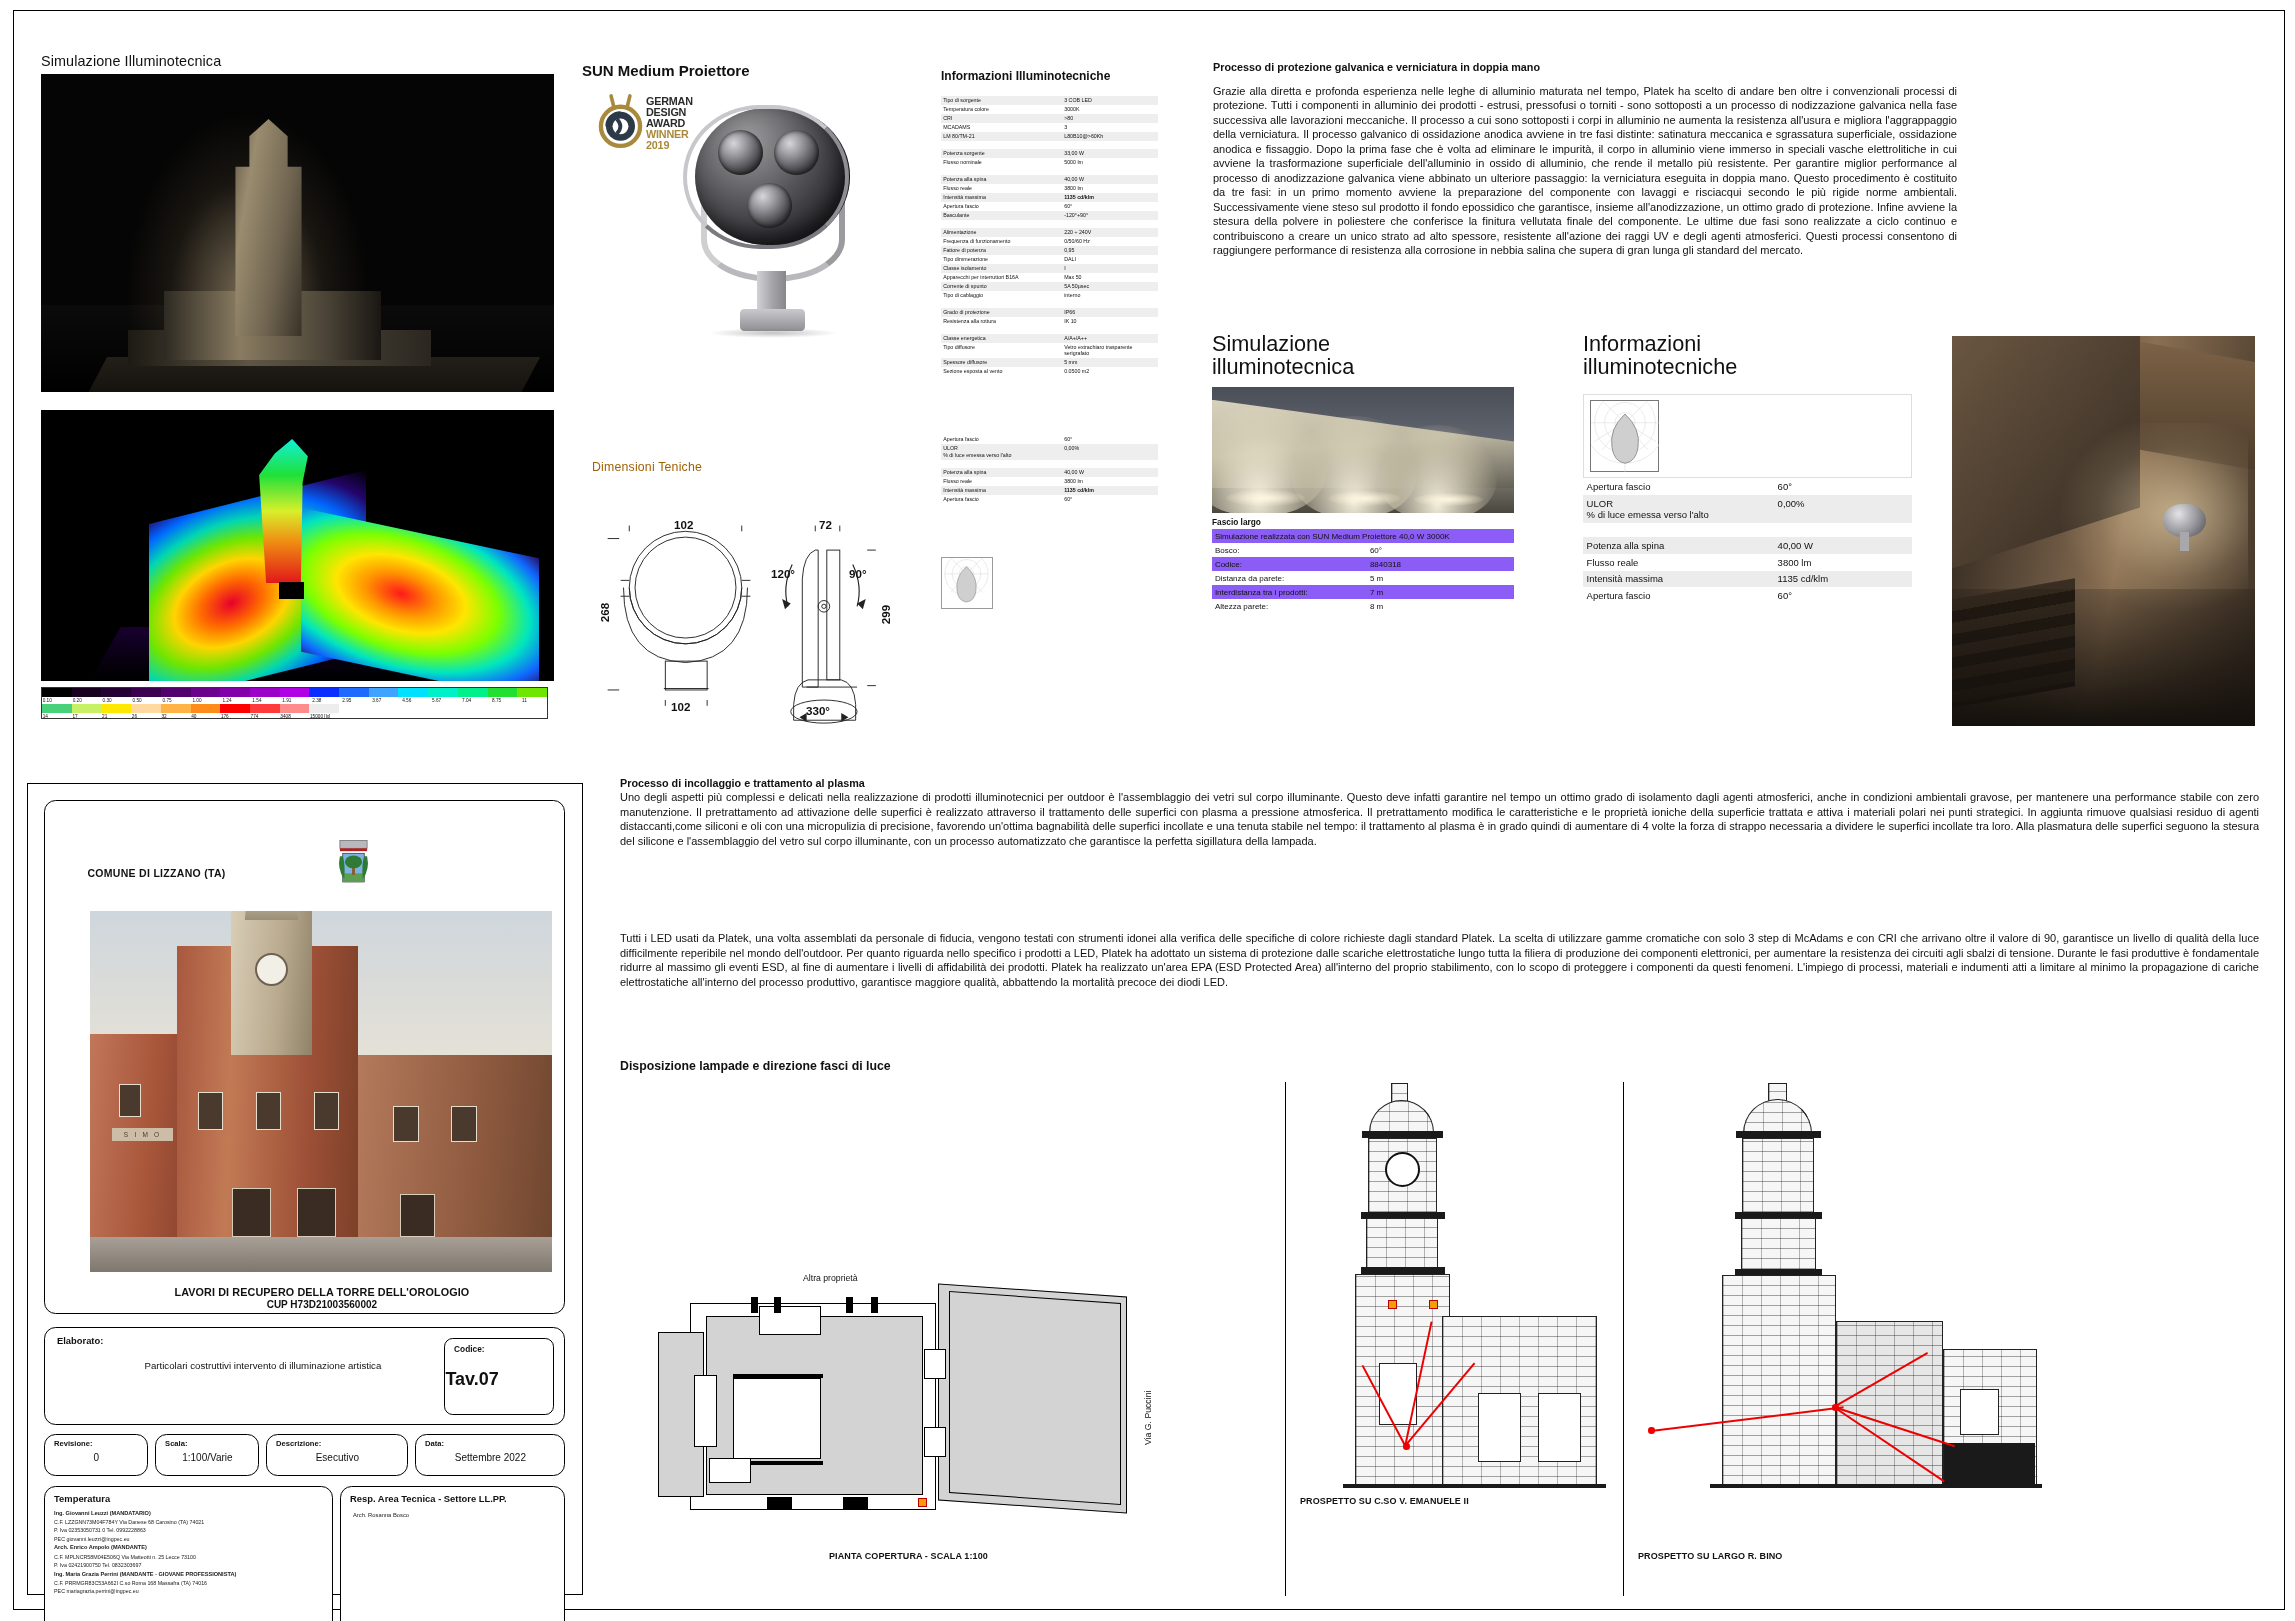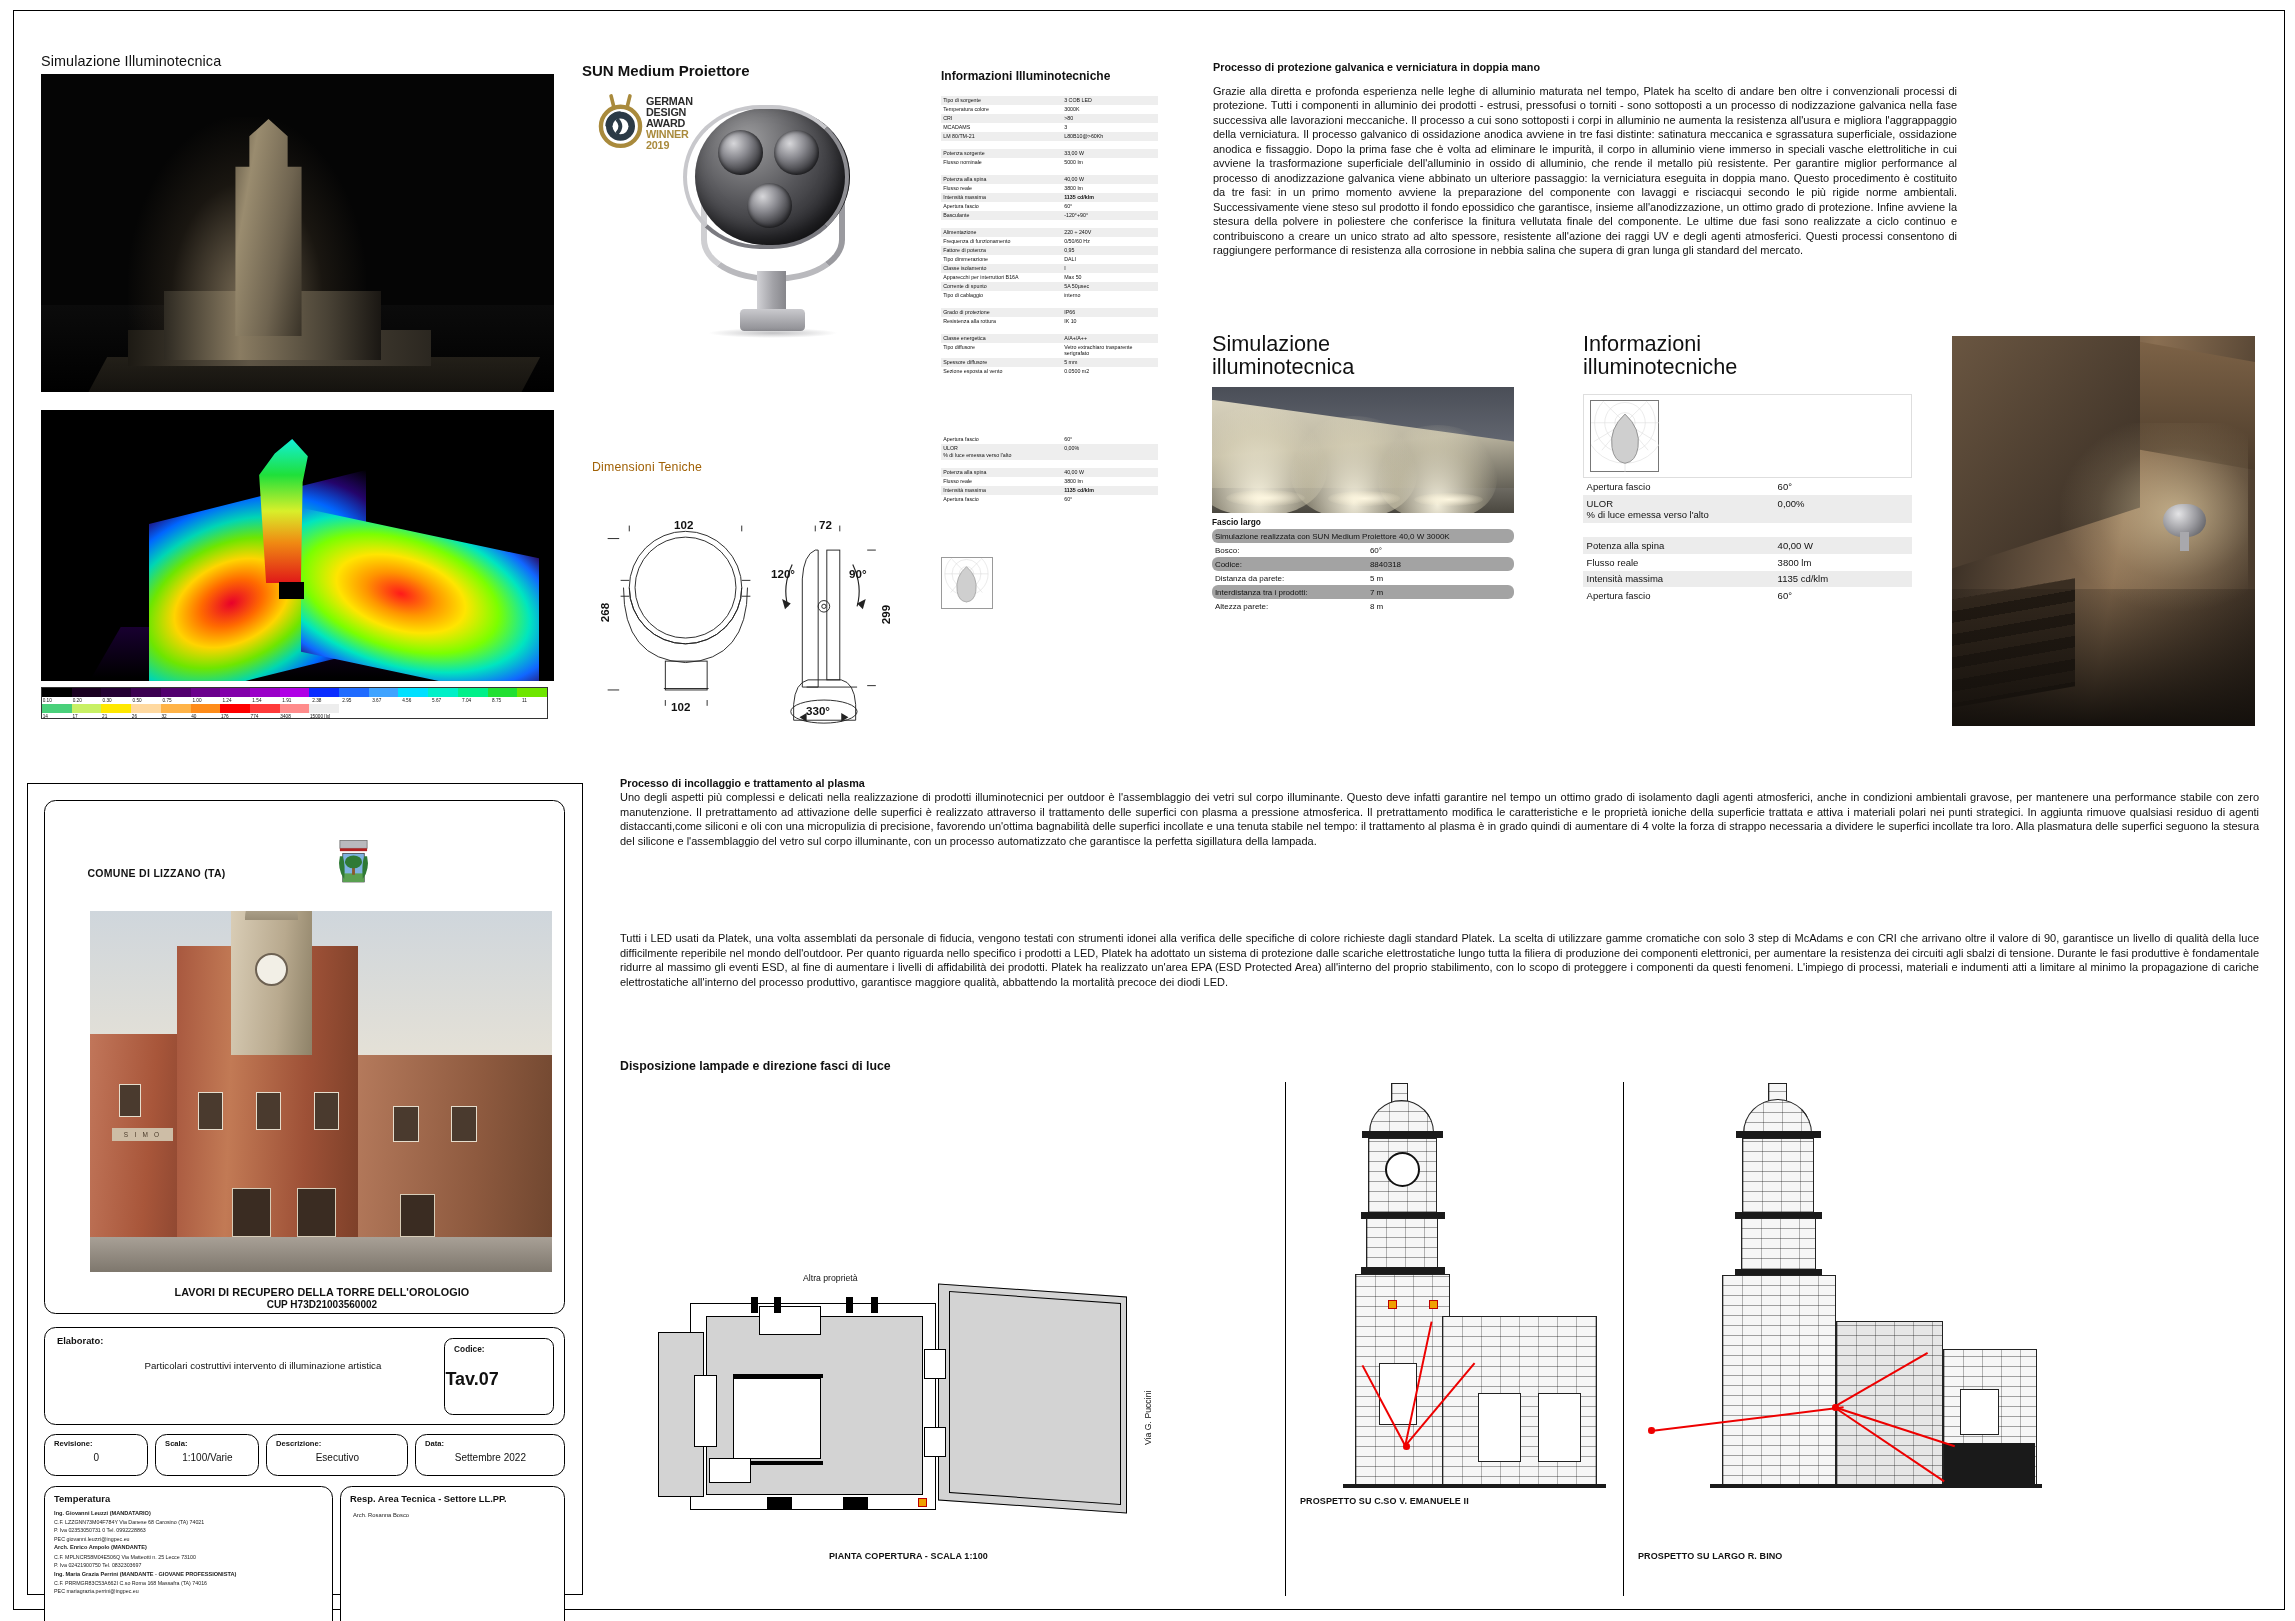--- a/index.html
+++ b/index.html
@@ -128,21 +128,21 @@
     background:linear-gradient(175deg,#d8d2bd 0%, #bdb7a2 40%, #3a3833 100%);
     clip-path: polygon(0 0, 100% 36%, 100% 100%, 0 100%); }
   .si-pool { position:absolute; bottom:7.2px; border-radius:50%;
     background:radial-gradient(ellipse, rgba(255,248,225,.95), rgba(255,245,215,.25) 55%, rgba(0,0,0,0) 78%); }
   .si-glow { position:absolute; border-radius:50% 50% 42% 42%;
     background:radial-gradient(ellipse at 50% 85%, rgba(255,250,230,.92), rgba(240,232,200,.35) 50%, rgba(0,0,0,0) 76%); }
   .si-floor { position:absolute; left:0; bottom:0; width:100%; height:24.6px; background:linear-gradient(180deg,#6d6a62,#4a473f); }
   .sim-cap { font-size:8.3px; font-weight:bold; margin-top:4.3px; color:#111; }
   .mt { width:302px; font-size:8px; color:#111; margin-top:2.2px; }
   .mt .r { display:flex; padding:2.5px 2.9px; }
-  .mt .r.alt { background:#a3a3a3;border-radius:6px; }
+  .mt .r.alt { background:#8b5cf6; }
   .mt .k { width:155px; }
   .mt .v { flex:1; }
   .mt .r.full .k { width:auto; }
 
   #info-mid { position:absolute; left:1583px; top:332px; width:347px; }
   .polar-box { width:329px; border:0.7px solid #dedede; padding:5px 5.8px; margin-top:16px; background:#fff; }
   .polar-sq { width:69px; height:72px; border:0.7px solid #777; background:#fff; }
   .it { width:329px; font-size:9.5px; color:#111; }
   .it .r { display:flex; padding:2.9px 3.6px; }
   .it .r.alt { background:#ececec; }

